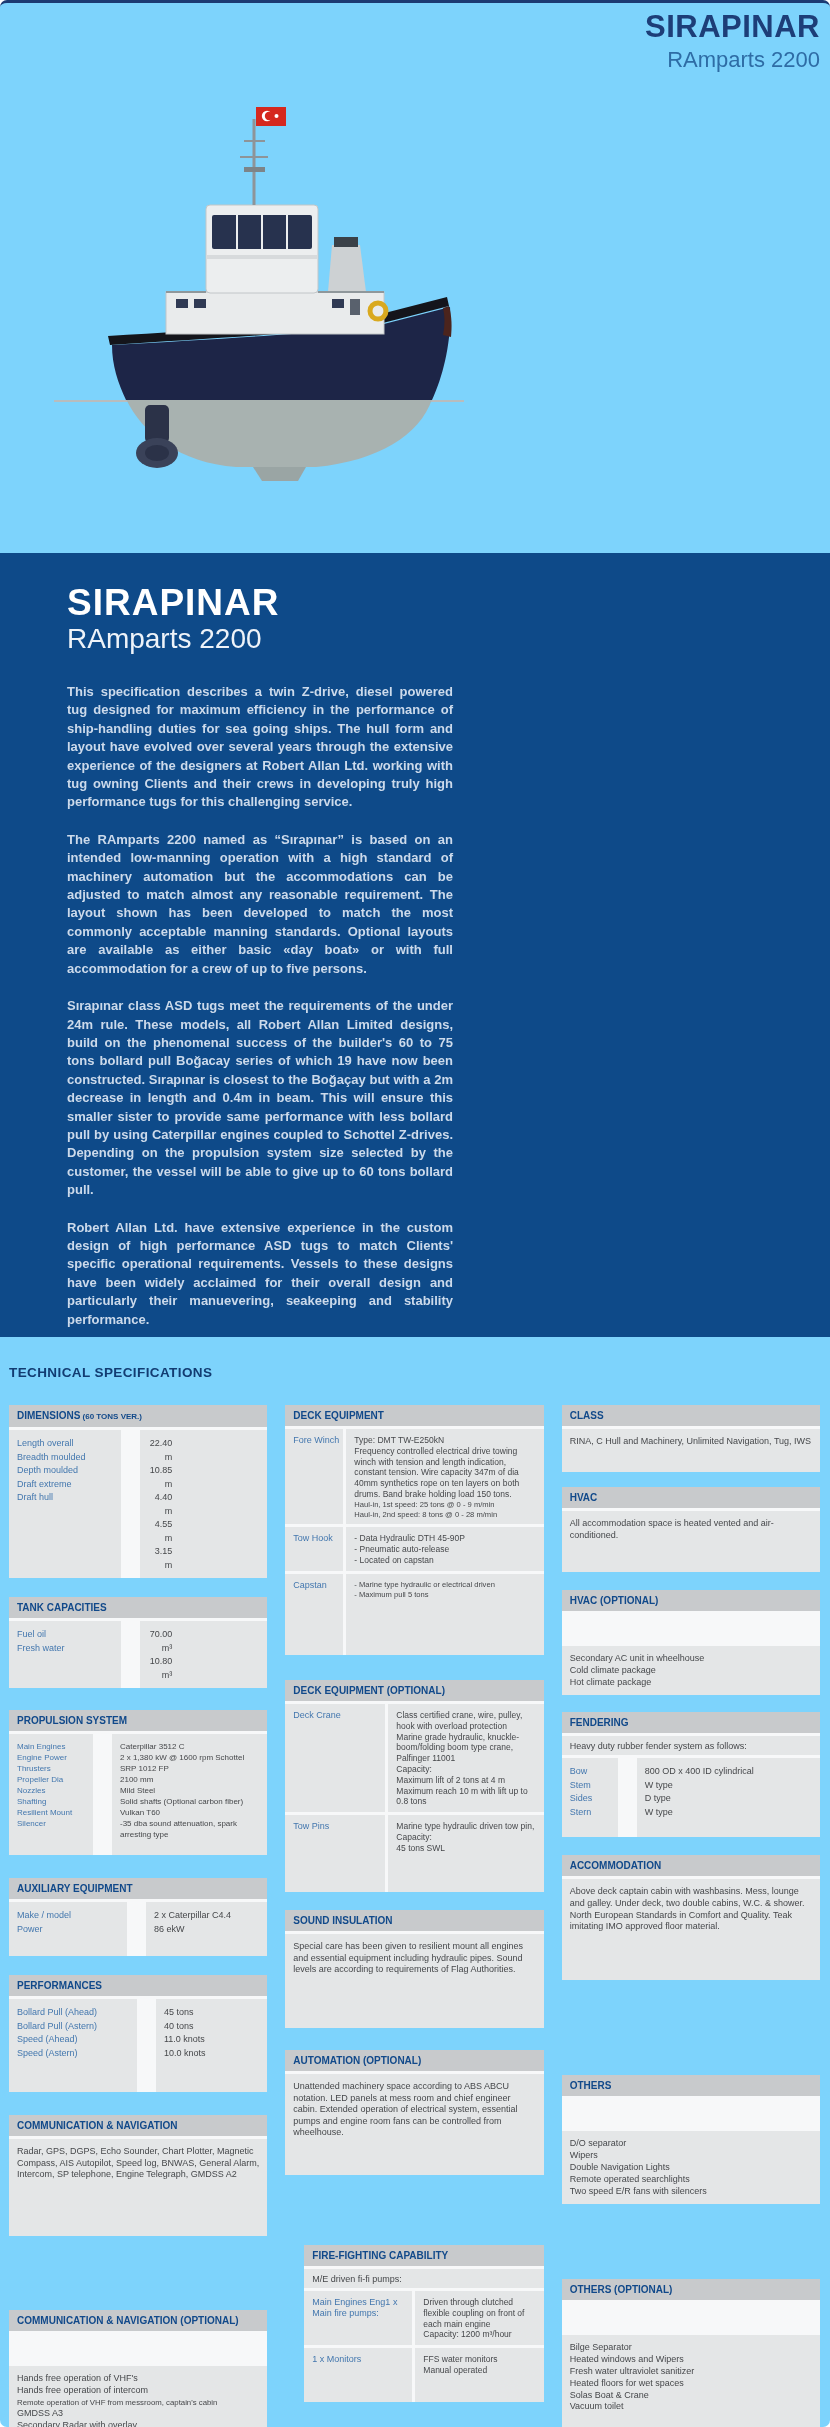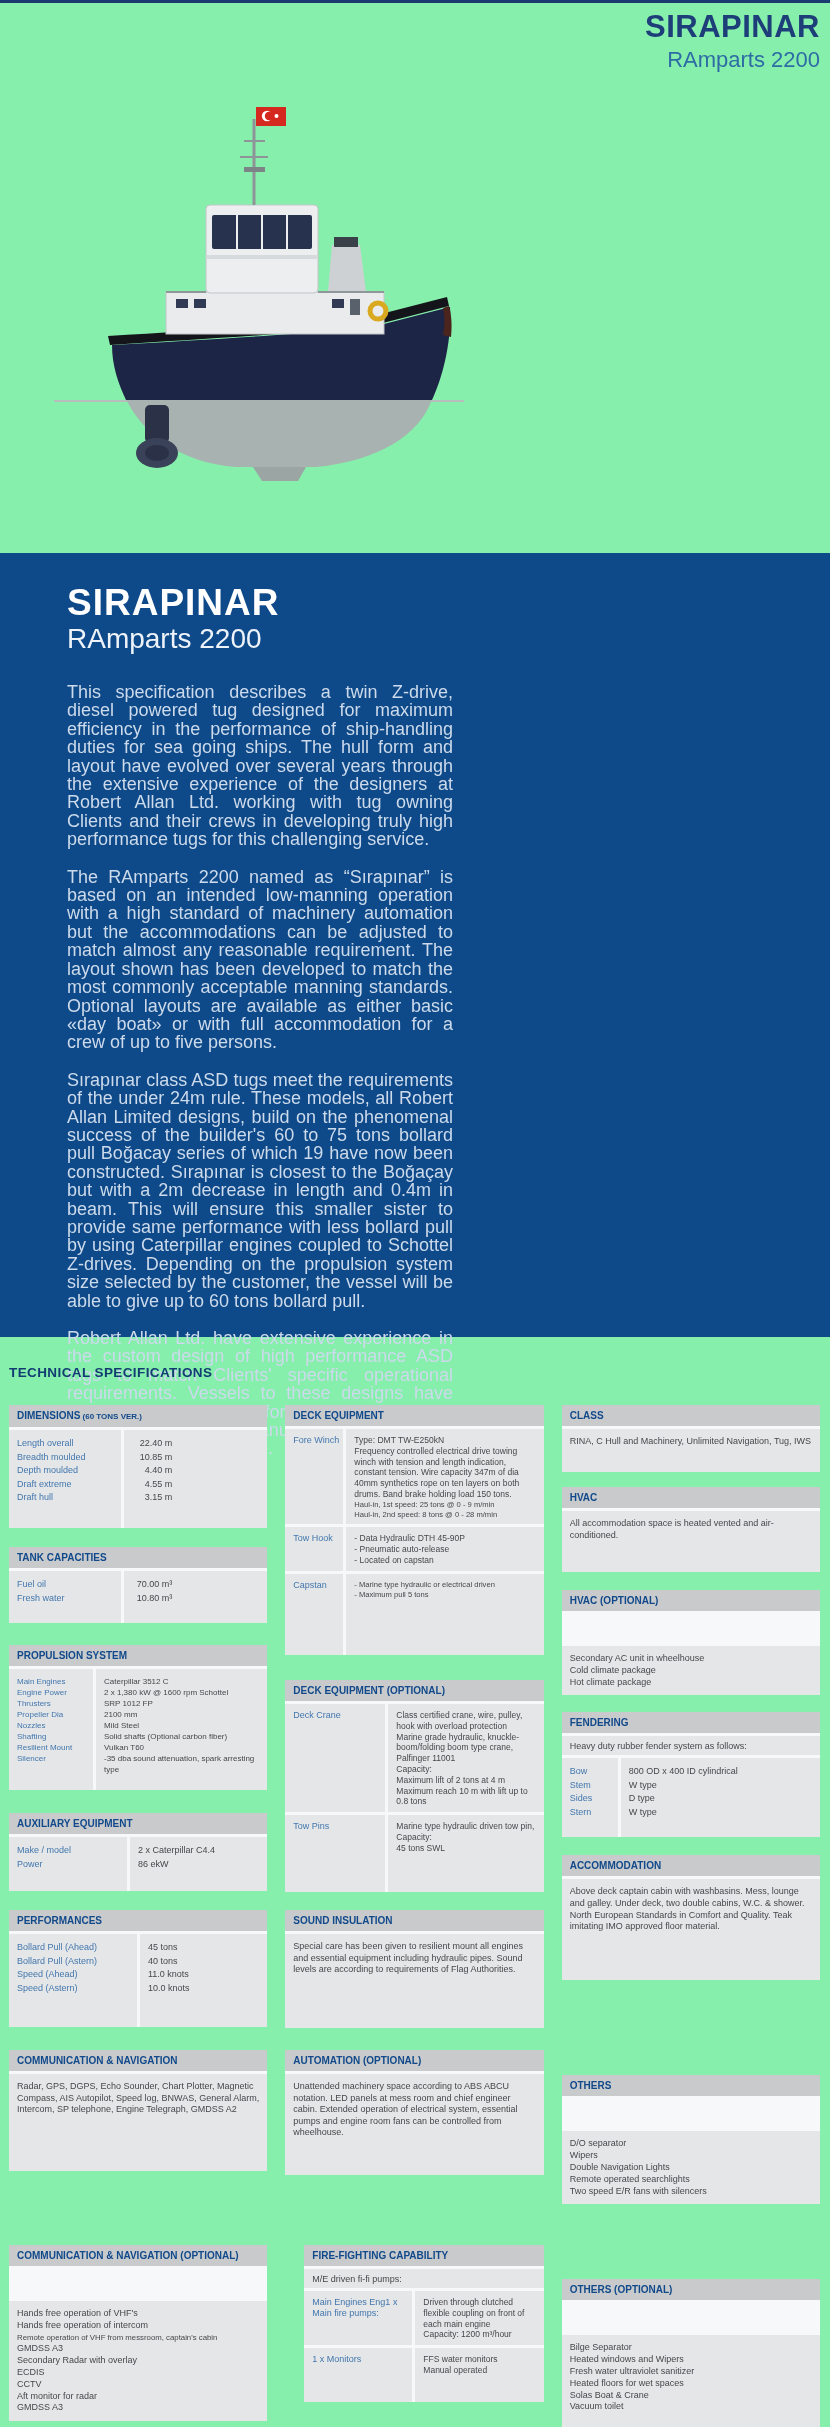--- a/index.html
+++ b/index.html
@@ -1,51 +1,51 @@
 <!DOCTYPE html>
 <html><head>
 <meta charset="utf-8">
 <style>
   * { margin:0; padding:0; box-sizing:border-box; }
   html,body { background:#ffffff; }
   body { width:830px; font-family:"Liberation Sans", sans-serif; }
-  .page { width:830px; height:2427px; background:#86efac; border-top:3px solid #1c3a72; overflow:hidden; position:relative; }
+  .page { width:830px; height:2427px; background:#7dd3fc; border-top:3px solid #1c3a72; overflow:hidden; position:relative;border-radius:7px; }
 
   
   .hero { position:relative; height:550px; }
   .brand { position:absolute; top:6px; right:10px; text-align:right; }
   .brand-title { font-size:31px; font-weight:bold; color:#1d3e78; letter-spacing:.5px; }
   .brand-subtitle { font-size:22px; color:#2e6ca5; margin-top:2px; }
   .boat { position:absolute; left:48px; top:46px; }
 
   
   .intro { background:#0e4a89; height:784px; padding:30px 0 0 67px; }
   .intro-title { color:#ffffff; font-size:37px; font-weight:bold; letter-spacing:1px; line-height:40px; }
   .intro-subtitle { color:#eef3f9; font-size:28px; font-weight:normal; line-height:30px; margin-top:1px; }
   .intro-paragraphs { width:386px; margin-top:29px; }
-  .intro-p { color:#ccdaeb; font-size:18px; line-height:18.4px; text-align:justify; margin-bottom:19px; }
+  .intro-p { color:#ccdaeb; font-size:13px; line-height:18.4px; text-align:justify; margin-bottom:19px;font-weight:bold; }
 
   
   .specs { padding:28px 10px 0 9px; }
   .specs-heading { color:#123c72; font-size:13.5px; font-weight:bold; letter-spacing:.4px; line-height:16px; }
   .spec-grid { display:flex; gap:18px; margin-top:24px; align-items:flex-start; }
   .spec-col { flex:1; display:flex; flex-direction:column; min-width:0; }
 
   .spec-box { display:flex; flex-direction:column; background:#f7f8f9; }
   .box-head { background:#c8cacc; min-height:21px; line-height:21px; padding:0 8px; font-size:10px; font-weight:bold; color:#11498a; white-space:nowrap; overflow:hidden; }
   .head-note { font-size:8px; }
   .box-body { flex:1; display:flex; flex-direction:column; gap:3px; margin-top:3px; min-height:0; }
   .cell { background:#e4e6e7; }
   .box-text { flex:1; padding:7px 8px; font-size:9px; line-height:11.6px; color:#46484b; }
   .box-lines { flex:1; padding:7px 8px; font-size:9px; line-height:11.8px; color:#46484b;margin-top:32px; }
   .box-lines .line.small { font-size:7.8px; }
   .box-introline { padding:5px 8px 4px 8px; font-size:9px; color:#46484b; }
 
   
-  .box-pairs { flex:1; display:grid; grid-template-columns:var(--lw,110px) 1fr; column-gap:3px; }
+  .box-pairs { flex:1; display:grid; grid-template-columns:var(--lw,110px) 1fr; column-gap:19px; }
   .pair-col { background:#e4e6e7; padding:7px 0 6px 8px; font-size:9px; line-height:13.5px; }
   .pair-labels { color:#4377ae; }
   .pair-vals { color:#46484b; padding-right:6px; }
 
   
   .box-rowtable { flex:1; display:grid; grid-template-columns:var(--lw,100px) 1fr; gap:3px; }
   .t-label { background:#e4e6e7; padding:6px 4px 5px 8px; font-size:9px; line-height:11px; color:#4377ae; }
   .t-val { background:#e4e6e7; padding:6px 8px 5px 8px; font-size:8.5px; line-height:10.8px; color:#46484b; }
   .vline.small { font-size:7.6px; line-height:9.8px; }
 

